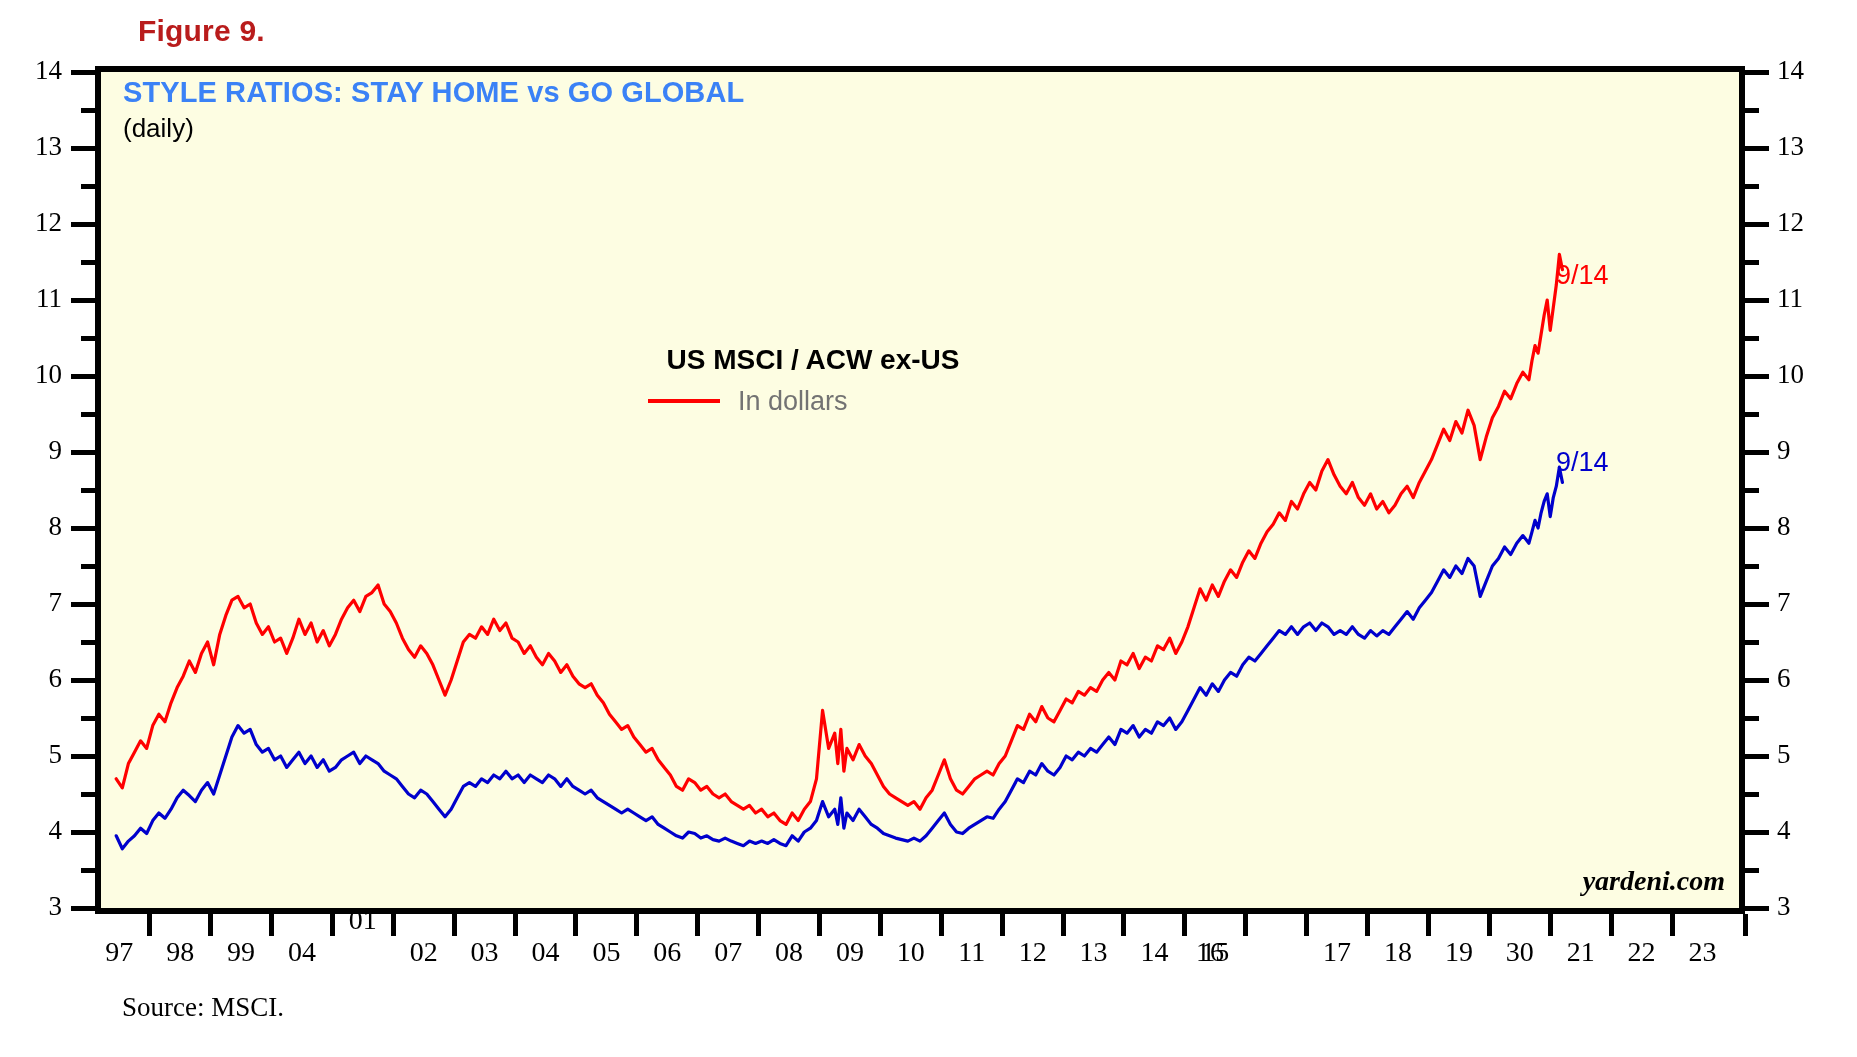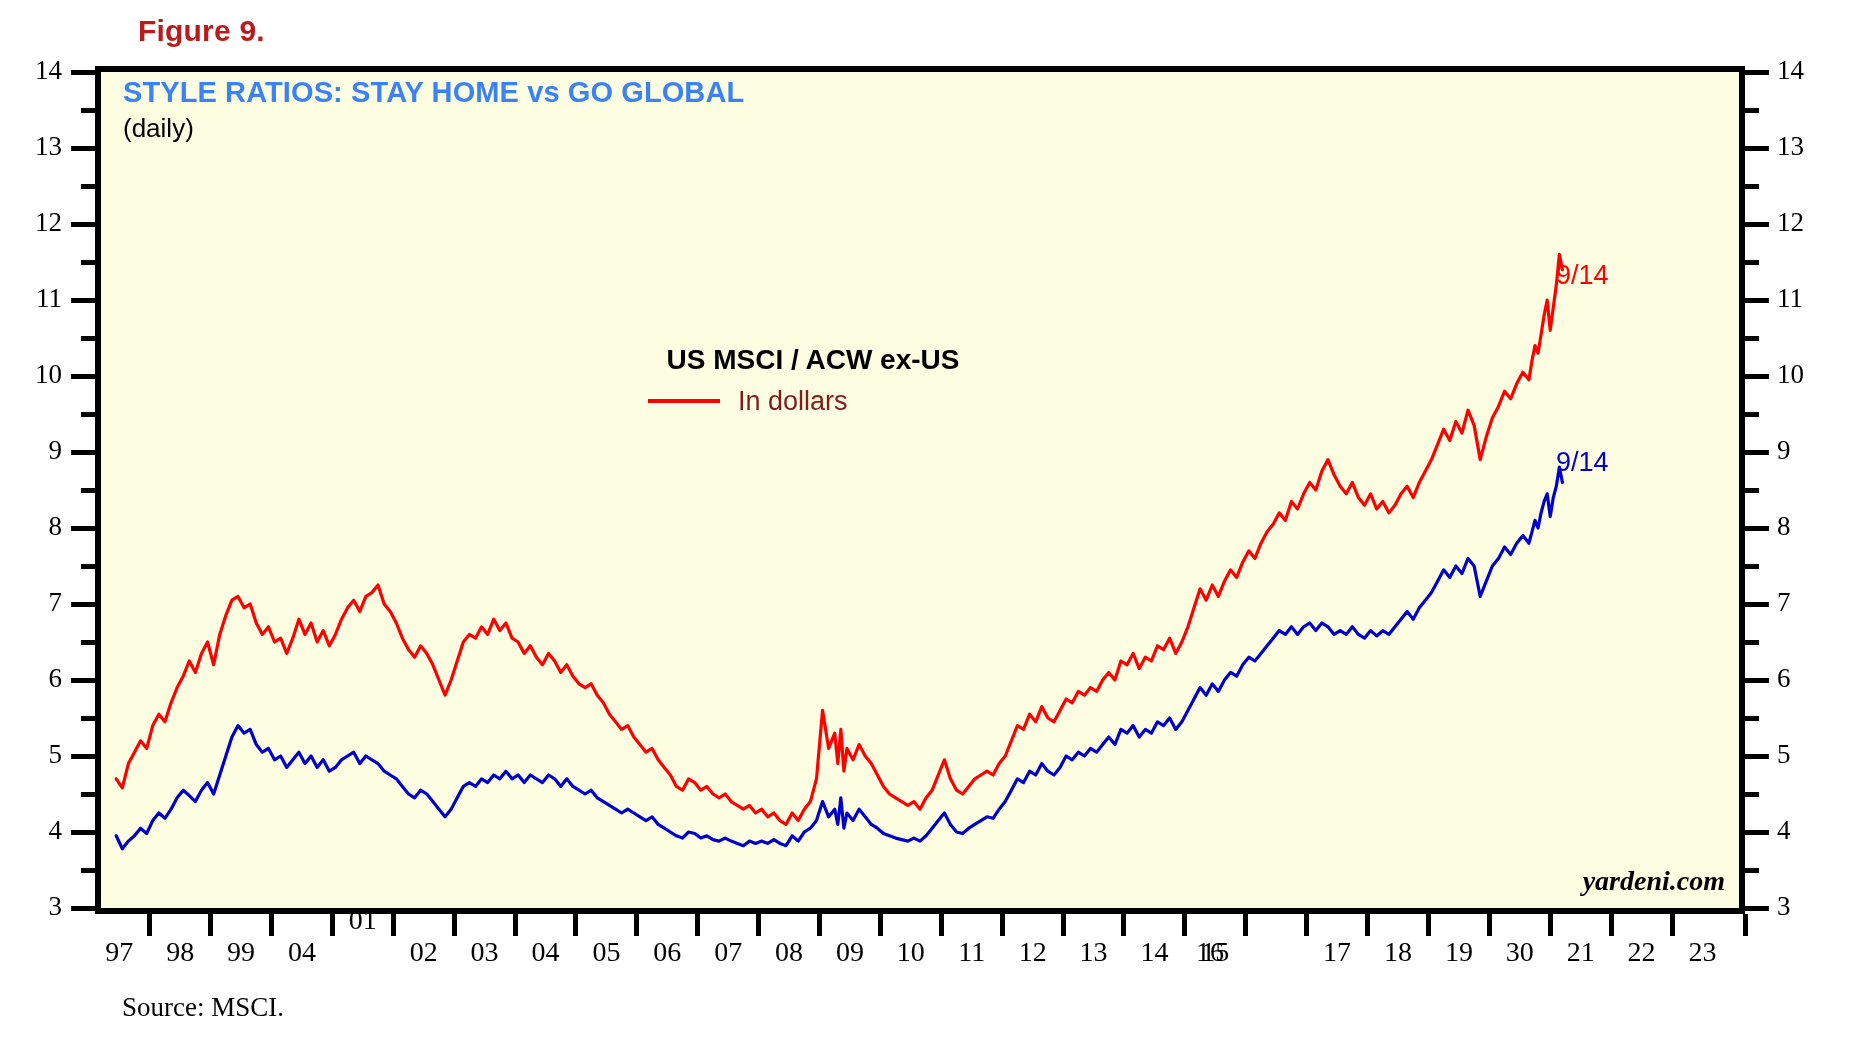--- a/index.html
+++ b/index.html
@@ -63,21 +63,21 @@
   }
   .legend-row{
     display:flex;align-items:center;height:32px;
   }
   .legend-swatch{
     width:72px;height:0;border-top:4px solid #000;
     margin-right:18px;flex:0 0 auto;
   }
   .legend-text{
     font-family:"Liberation Sans",sans-serif;
-    font-size:27px;color:#7f1d1d;white-space:nowrap;
+    font-size:27px;color:#737373;white-space:nowrap;
   }
 
   .end-label{
     position:absolute;
     font-family:"Liberation Sans",sans-serif;
     font-size:27px;white-space:nowrap;
   }
 
   #watermark{
     position:absolute;right:22px;bottom:14px;

